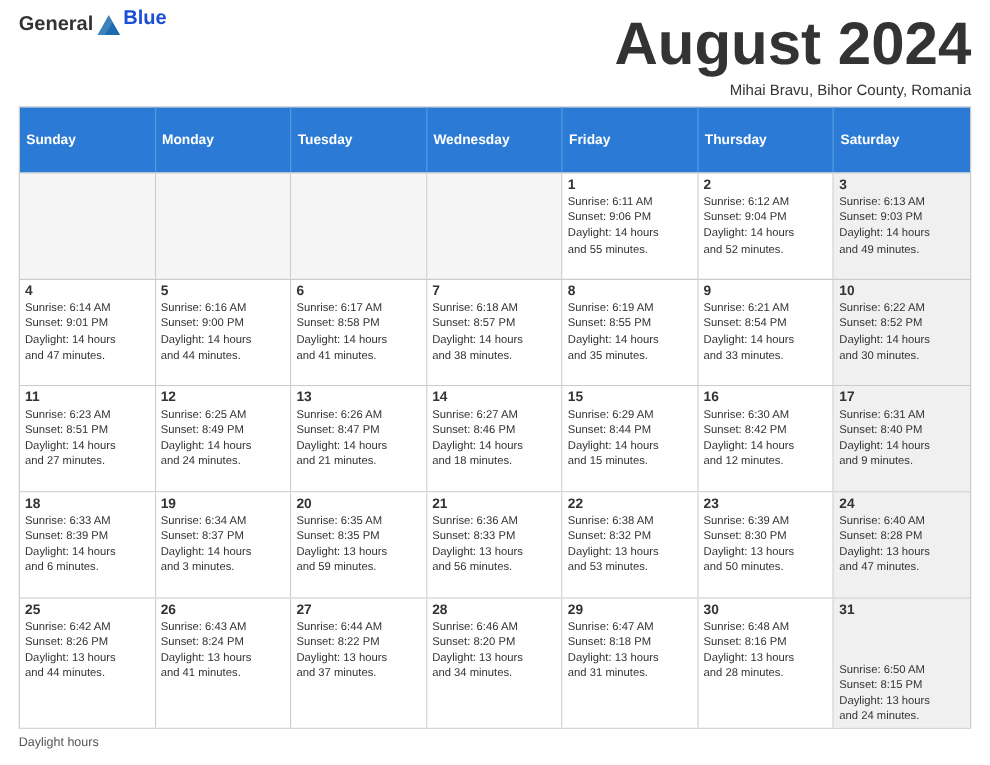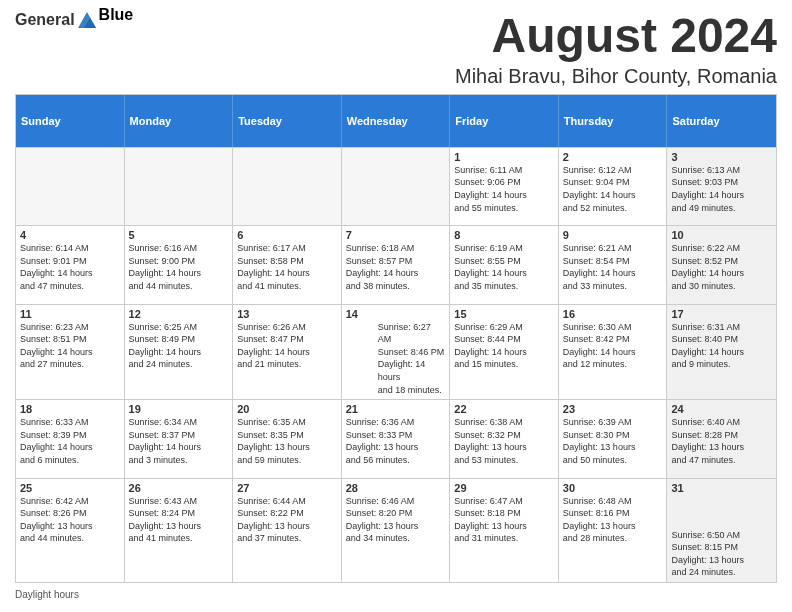--- a/index.html
+++ b/index.html
@@ -40,21 +40,21 @@
     .title-block {
       text-align: right;
     }
     .main-title {
       font-size: 48px;
       font-weight: bold;
       color: #333;
       line-height: 1.1;
     }
     .subtitle {
-      font-size: 20px;
+      font-size: 12px;
       color: #333;
       margin-top: 2px;
       margin-left: 21px;
     }
     .calendar {
       flex: 1;
       display: flex;
       flex-direction: column;
       border: 1px solid #ccc;
     }
@@ -120,21 +120,21 @@
 <div class="page">
   <div class="header">
     <div class="logo">
       <div class="logo-text">
         <span class="logo-general">General</span>
         <svg width="22" height="20" viewBox="0 0 22 20" style="margin: 0 1px;">
           <polygon points="2,18 11,2 20,18" fill="#1a6baf" opacity="0.85"></polygon>
           <polygon points="8,18 14,8 20,18" fill="#1a6baf"></polygon>
         </svg>
       </div>
-      <span class="logo-blue" style="margin-top:-4px; margin-left:0px; color:#000000; font-size:16px; font-weight:bold;">Blue</span>
+      <span class="logo-blue" style="margin-top:-4px; margin-left:0px; color:#1d4ed8; font-size:16px; font-weight:bold;">Blue</span>
     </div>
     <div class="title-block">
       <div class="main-title">August 2024</div>
       <div class="subtitle">Mihai Bravu, Bihor County, Romania</div>
     </div>
   </div>
 
   <div class="calendar">
     <div class="cal-header">
       <div class="cal-header-cell">Sunday</div>
@@ -241,21 +241,21 @@
           </div>
           <div class="cal-cell">
             <span class="day-num">13</span>
             <div class="cell-text" style="white-space: pre-line;">Sunrise: 6:26 AM
 Sunset: 8:47 PM
 Daylight: 14 hours
 and 21 minutes.</div>
           </div>
           <div class="cal-cell">
             <span class="day-num">14</span>
-            <div class="cell-text" style="white-space: pre-line; margin-left: 32px;">Sunrise: 6:27 AM
+            <div class="cell-text" style="white-space: pre-line;">Sunrise: 6:27 AM
 Sunset: 8:46 PM
 Daylight: 14 hours
 and 18 minutes.</div>
           </div>
           <div class="cal-cell">
             <span class="day-num">15</span>
             <div class="cell-text" style="white-space: pre-line;">Sunrise: 6:29 AM
 Sunset: 8:44 PM
 Daylight: 14 hours
 and 15 minutes.</div>

